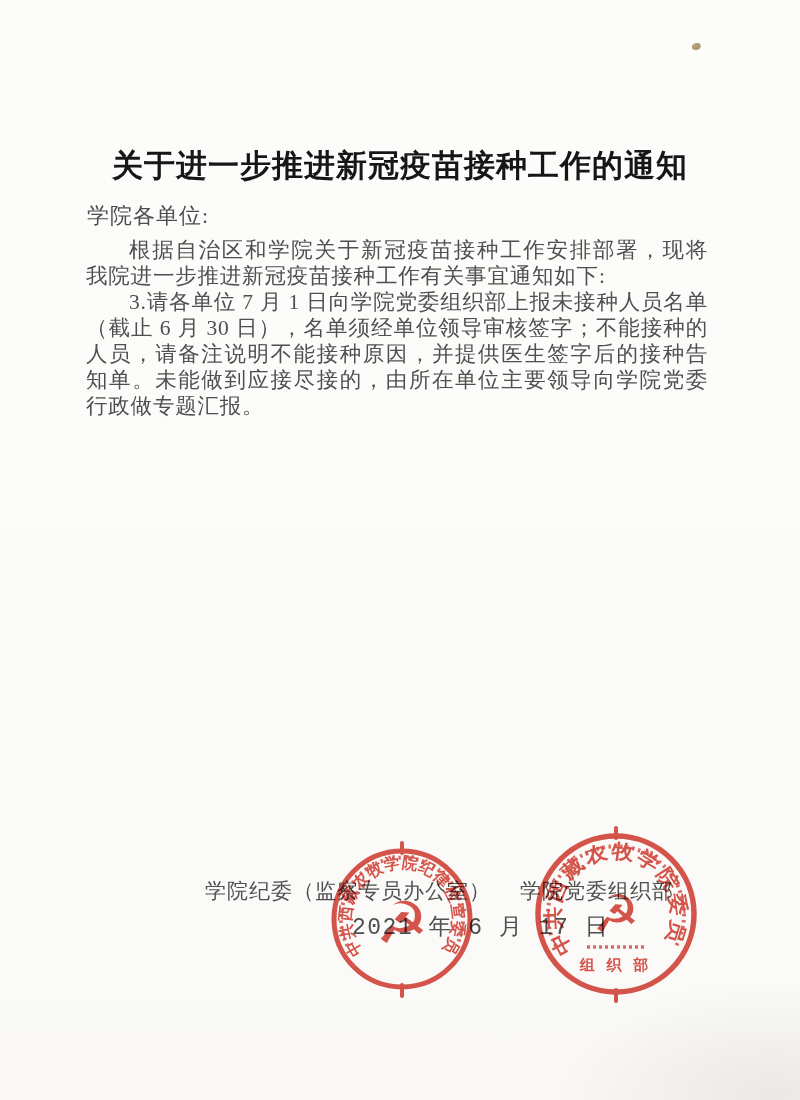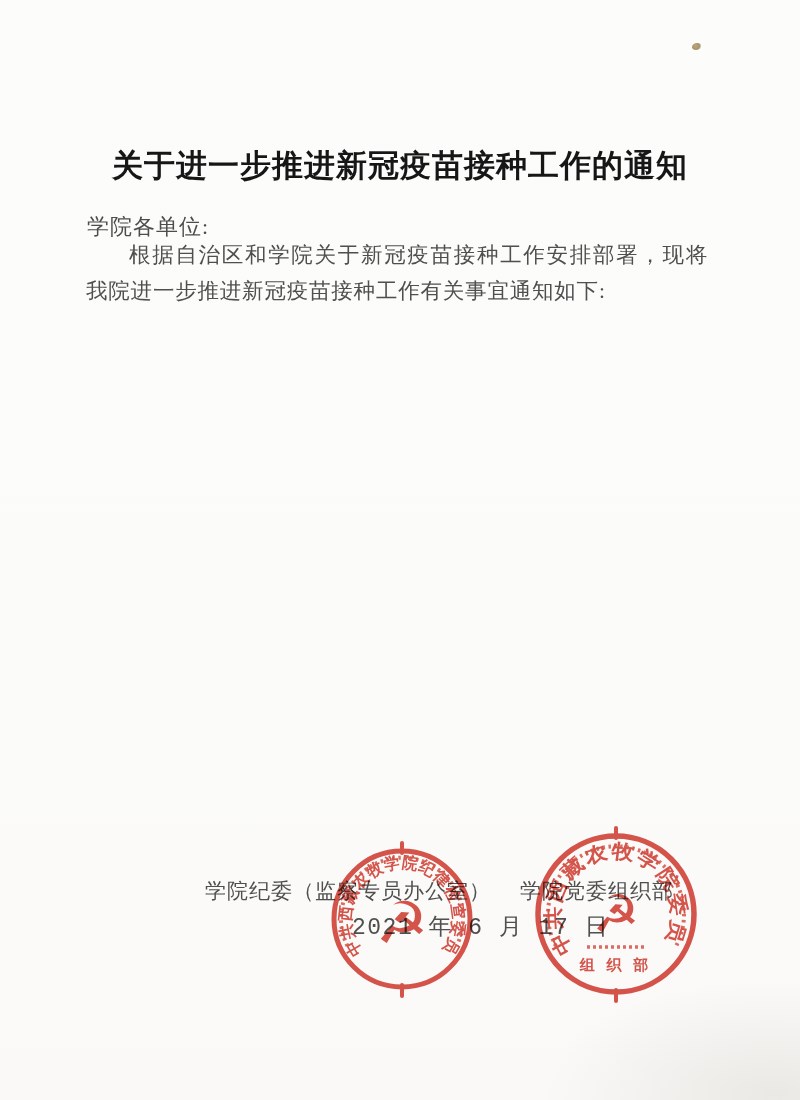--- a/index.html
+++ b/index.html
@@ -43,32 +43,31 @@
     letter-spacing: 1px;
     color: #161616;
   }
   .salutation {
     position: absolute;
     left: 87px;
     top: 201px;
     font-size: 22px;
     letter-spacing: 1px;
     color: #4d4d4d;
-    margin-top: 11px;
   }
   .body-text {
     position: absolute;
     left: 86px;
     top: 237px;
     width: 622px;
   }
   .body-text p {
     margin: 0;
     font-size: 21.5px;
-    line-height: 36px;
+    line-height: 26px;
     letter-spacing: 0.8px;
     text-indent: 2em;
     text-align: justify;
     text-justify: inter-ideograph;
     color: #4f4f4f;
   }
   .signature-row {
     position: absolute;
     left: 205px;
     top: 877px;
@@ -105,20 +104,21 @@
 <div class="page">
 
   <div class="scan-speck"></div>
 
   <h1 class="doc-title">关于进一步推进新冠疫苗接种工作的通知</h1>
 
   <div class="salutation">学院各单位:</div>
 
   <div class="body-text">
     <p>根据自治区和学院关于新冠疫苗接种工作安排部署，现将我院进一步推进新冠疫苗接种工作有关事宜通知如下:</p>
+    <p>3.请各单位 7 月 1 日向学院党委组织部上报未接种人员名单（截止 6 月 30 日），名单须经单位领导审核签字；不能接种的人员，请备注说明不能接种原因，并提供医生签字后的接种告知单。未能做到应接尽接的，由所在单位主要领导向学院党委行政做专题汇报。</p>
   </div>
 
   <div class="signature-row">
     <span>学院纪委（监察专员办公室）</span>
     <span>学院党委组织部</span>
   </div>
 
   <div class="date-line">2021 年 6 月 17 日</div>
 
   <svg class="seal seal-left" width="160" height="160" viewBox="0 0 160 160">

